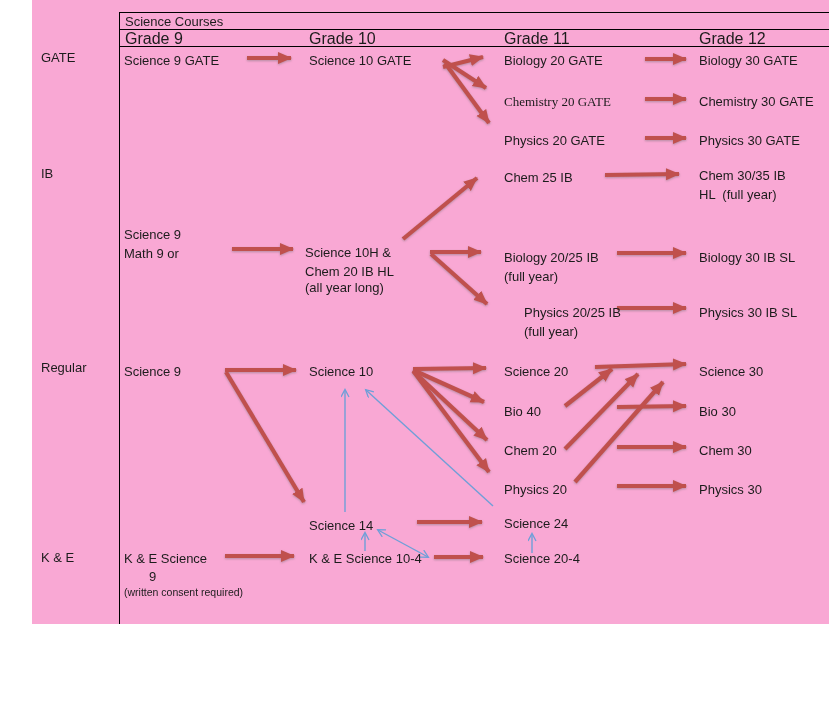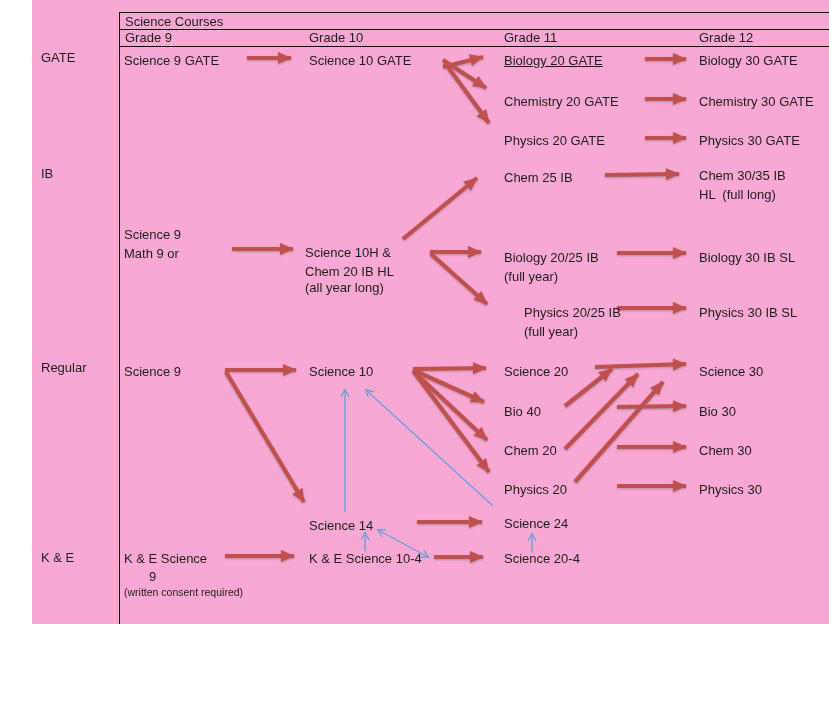--- a/index.html
+++ b/index.html
@@ -1,21 +1,21 @@
 <!DOCTYPE html>
 <html><head>
 <meta charset="utf-8">
 <style>
   html,body{margin:0;padding:0;background:#ffffff;}
   body{width:829px;height:704px;font-family:"Liberation Sans","DejaVu Sans",sans-serif;color:#1c1c1c;}
   .stage{position:relative;width:829px;height:624px;overflow:hidden;background:#f9a8d4;margin-left:32px;}
   .frame{position:absolute;left:87px;top:12px;width:729px;height:677px;border:1.6px solid #000;box-sizing:border-box;background:transparent;}
   .hline{position:absolute;left:87px;width:730px;height:1.5px;background:#000;}
   .cell-title{position:absolute;left:93px;top:14px;font-size:13px;white-space:pre;}
-  .col-header{position:absolute;top:30px;font-size:13px;white-space:pre;}
+  .col-header{position:absolute;top:30px;font-size:16px;white-space:pre;}
   .row-label{position:absolute;left:9px;font-size:13px;white-space:pre;}
   .node{position:absolute;font-size:13px;line-height:19px;white-space:pre;}
   .node .node-note{font-size:13px;line-height:14px;}
   .node.small .node-line{font-size:10.5px;line-height:13px;}
   svg.arrows{position:absolute;left:0;top:0;width:829px;height:704px;pointer-events:none;}
   .edges-typical line, .t-line{stroke:#c0504d;stroke-width:4.2px;}
   .edges-typical{filter:drop-shadow(0.8px 1.6px 1px rgba(110,110,110,0.5));}
   .edges-possible line, .p-line{stroke:#6f9fd8;stroke-width:1.4px;}
   .legend-row{position:absolute;display:flex;align-items:center;font-size:13.5px;}
   .legend-row svg{display:block;margin-right:5px;filter:none;}
@@ -90,30 +90,30 @@
         <line x1="543" y1="482" x2="631" y2="382" marker-end="url(#mk-typical)"></line>
         <line x1="385" y1="522" x2="450" y2="522" marker-end="url(#mk-typical)"></line>
         <line x1="193" y1="556" x2="262" y2="556" marker-end="url(#mk-typical)"></line>
         <line x1="402" y1="557" x2="451" y2="557" marker-end="url(#mk-typical)"></line>
       </g>
   </svg>
 
   <div>
       <div class="node" style="left: 92px; top: 51px;"><div class="node-line">Science 9 GATE</div></div>
       <div class="node" style="left: 277px; top: 51px; text-align: center;"><div class="node-line">Science 10 GATE</div></div>
-      <div class="node" style="left: 472px; top: 51px; text-decoration: underline;"><div class="node-line">Biology 20 GATE</div></div>
+      <div class="node" style="left: 472px; top: 51px;"><div class="node-line">Biology 20 GATE</div></div>
       <div class="node" style="left: 667px; top: 51px;"><div class="node-line">Biology 30 GATE</div></div>
-      <div class="node" style="left: 472px; top: 92px;"><div class="node-line">Chemistry 20 GATE</div></div>
+      <div class="node" style="left: 472px; top: 92px; font-family: Liberation Serif, serif;"><div class="node-line">Chemistry 20 GATE</div></div>
       <div class="node" style="left: 667px; top: 92px;"><div class="node-line">Chemistry 30 GATE</div></div>
       <div class="node" style="left: 472px; top: 131px;"><div class="node-line">Physics 20 GATE</div></div>
       <div class="node" style="left: 667px; top: 131px;"><div class="node-line">Physics 30 GATE</div></div>
       <div class="node" style="left: 92px; top: 225px;"><div class="node-line">Science 9</div><div class="node-line">Math 9 or</div></div>
       <div class="node" style="left: 273px; top: 243px;"><div class="node-line">Science 10H &amp;</div><div class="node-line">Chem 20 IB HL</div><div class="node-note">(all year long)</div></div>
       <div class="node" style="left: 472px; top: 168px;"><div class="node-line">Chem 25 IB</div></div>
-      <div class="node" style="left: 667px; top: 166px;"><div class="node-line">Chem 30/35 IB</div><div class="node-line">HL  (full long)</div></div>
+      <div class="node" style="left: 667px; top: 166px;"><div class="node-line">Chem 30/35 IB</div><div class="node-line">HL  (full year)</div></div>
       <div class="node" style="left: 472px; top: 248px;"><div class="node-line">Biology 20/25 IB</div><div class="node-line">(full year)</div></div>
       <div class="node" style="left: 667px; top: 248px;"><div class="node-line">Biology 30 IB SL</div></div>
       <div class="node" style="left: 492px; top: 303px;"><div class="node-line">Physics 20/25 IB</div><div class="node-line">(full year)</div></div>
       <div class="node" style="left: 667px; top: 303px;"><div class="node-line">Physics 30 IB SL</div></div>
       <div class="node" style="left: 92px; top: 362px;"><div class="node-line">Science 9</div></div>
       <div class="node" style="left: 277px; top: 362px;"><div class="node-line">Science 10</div></div>
       <div class="node" style="left: 472px; top: 362px;"><div class="node-line">Science 20</div></div>
       <div class="node" style="left: 667px; top: 362px;"><div class="node-line">Science 30</div></div>
       <div class="node" style="left: 472px; top: 402px;"><div class="node-line">Bio 40</div></div>
       <div class="node" style="left: 667px; top: 402px;"><div class="node-line">Bio 30</div></div>

